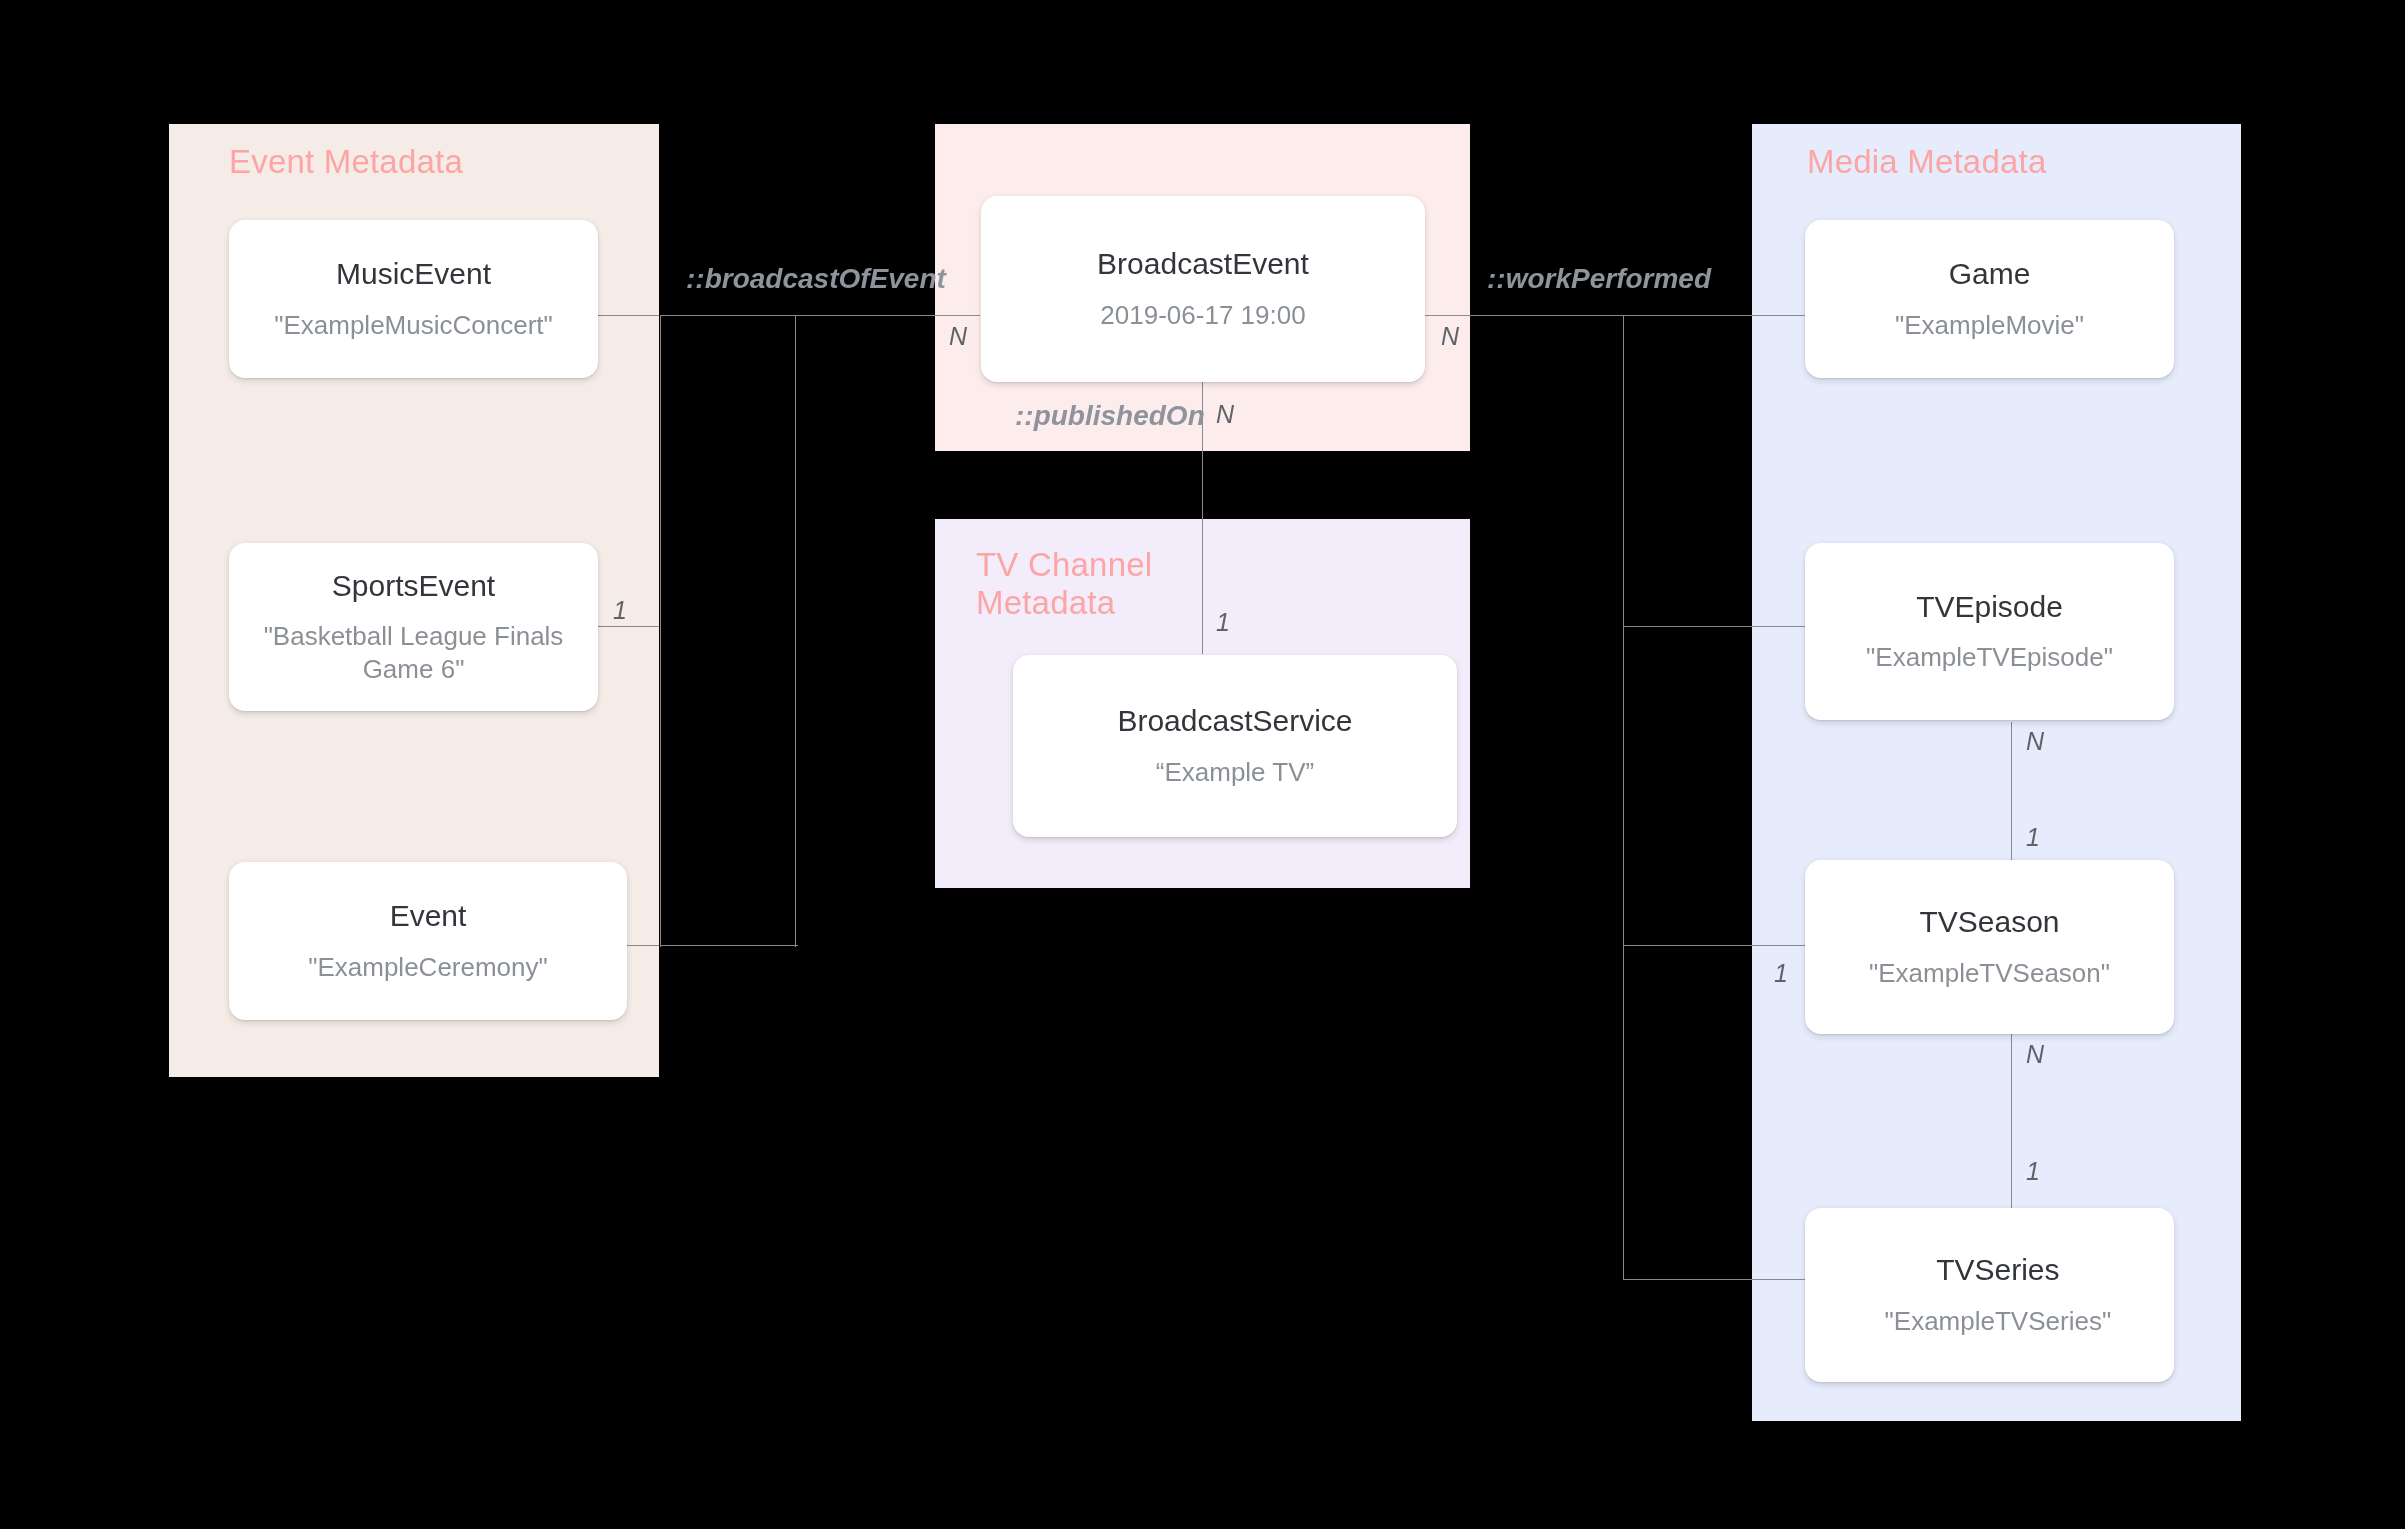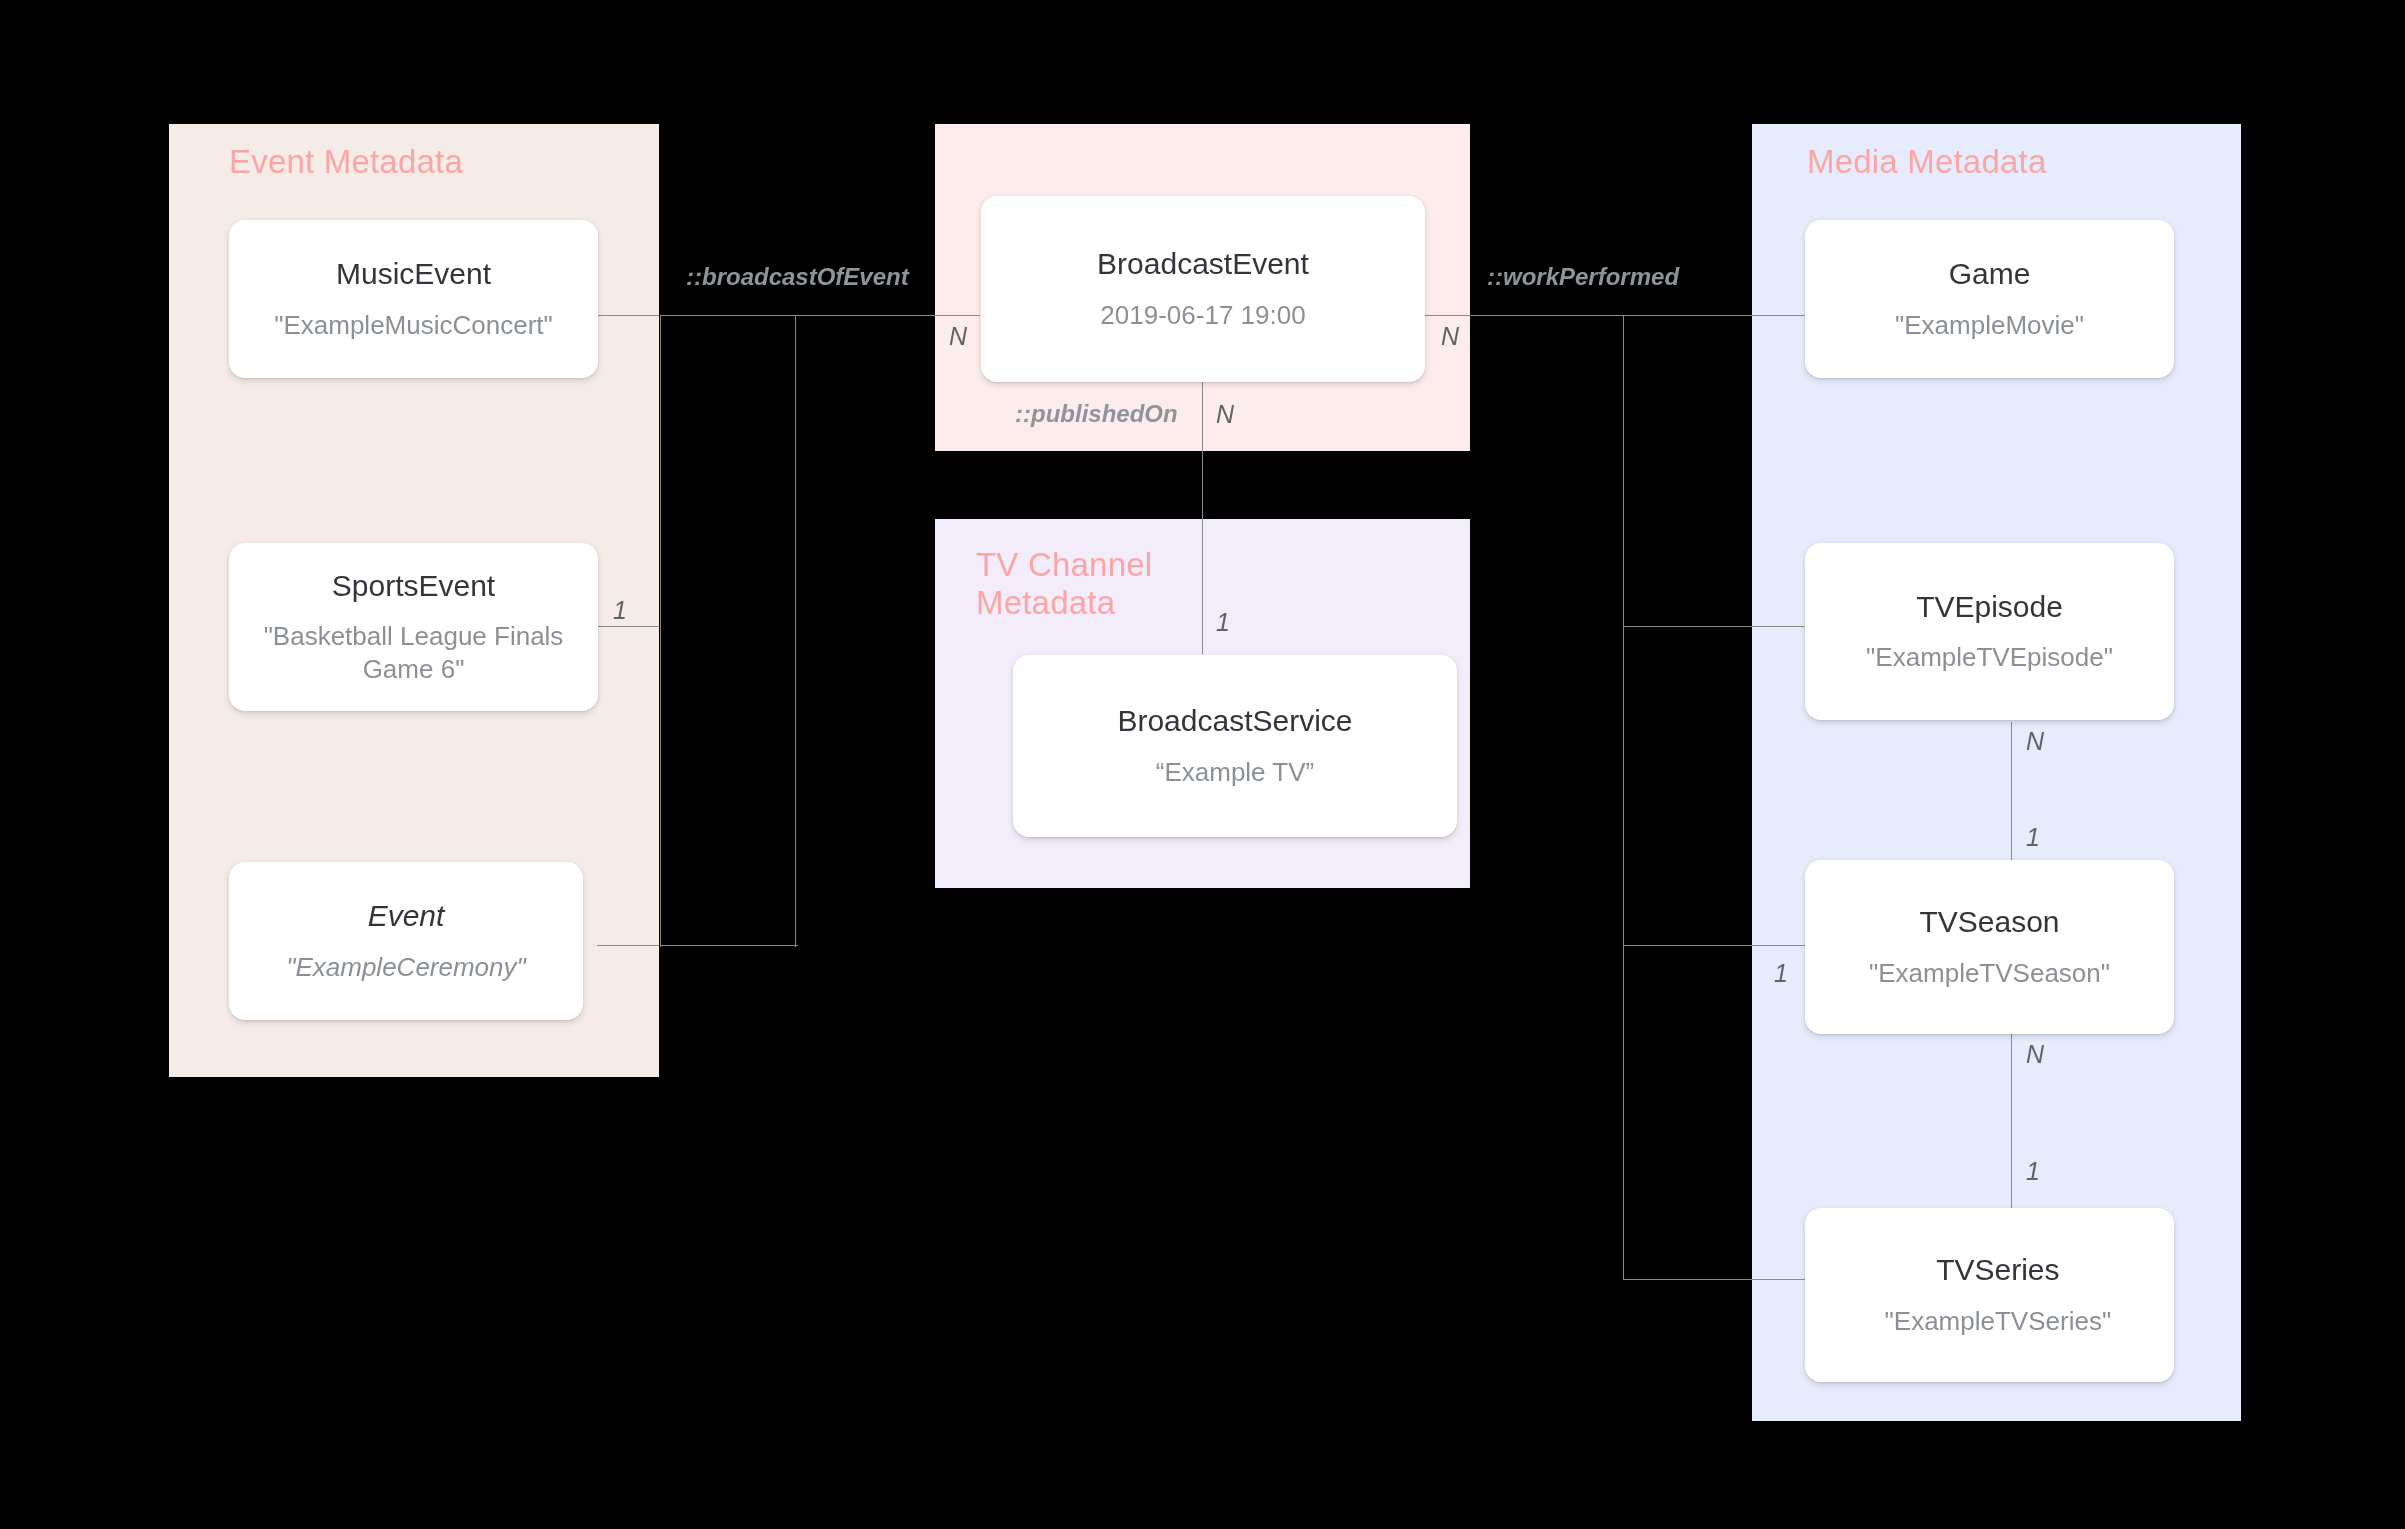--- a/index.html
+++ b/index.html
@@ -69,21 +69,21 @@
   .vline {
     position: absolute;
     width: 0;
     border-left: 1.9px solid #8a8a8a;
     z-index: 3;
   }
 
   
   .edge-label {
     position: absolute;
-    font-size: 24px;
+    font-size: 28px;
     font-style: italic;
     font-weight: bold;
     color: #8e949b;
     white-space: nowrap;
     z-index: 8;
   }
   .card-label {
     position: absolute;
     font-size: 25px;
     font-style: italic;
@@ -145,21 +145,21 @@
   <div class="card" style="left:229px; top:220px; width:369px; height:158px;">
     <div class="card-title">MusicEvent</div>
     <div class="card-sub">"ExampleMusicConcert"</div>
   </div>
 
   <div class="card" style="left:229px; top:543px; width:369px; height:168px;">
     <div class="card-title">SportsEvent</div>
     <div class="card-sub" style="max-width:315px;">"Basketball League Finals Game 6"</div>
   </div>
 
-  <div class="card" style="left:229px; top:862px; width:354px; height:158px;font-style:italic;">
+  <div class="card" style="left:229px; top:862px; width:398px; height:158px;">
     <div class="card-title">Event</div>
     <div class="card-sub">"ExampleCeremony"</div>
   </div>
 
   <div class="card" style="left:981px; top:196px; width:444px; height:186px;">
     <div class="card-title">BroadcastEvent</div>
     <div class="card-sub">2019-06-17 19:00</div>
   </div>
 
   <div class="card" style="left:1013px; top:655px; width:444px; height:182px;">

